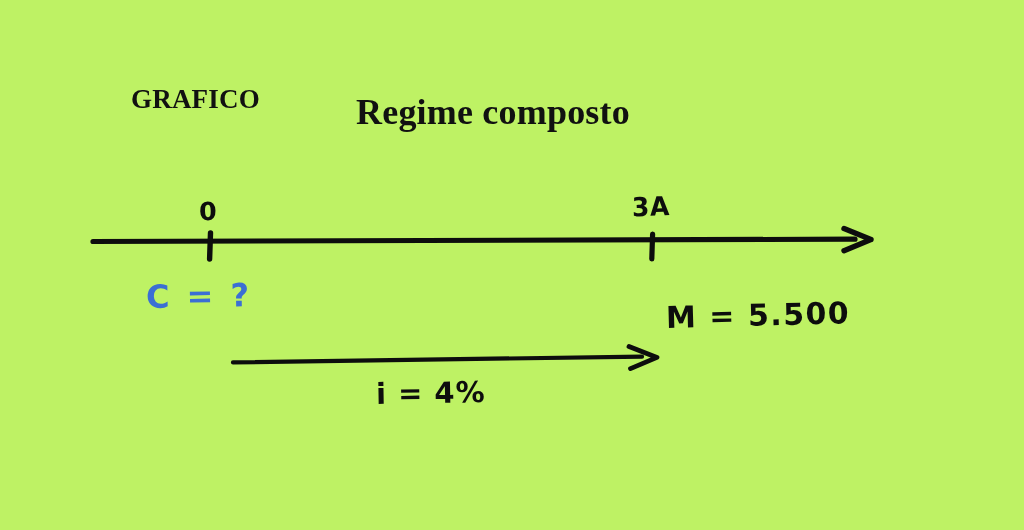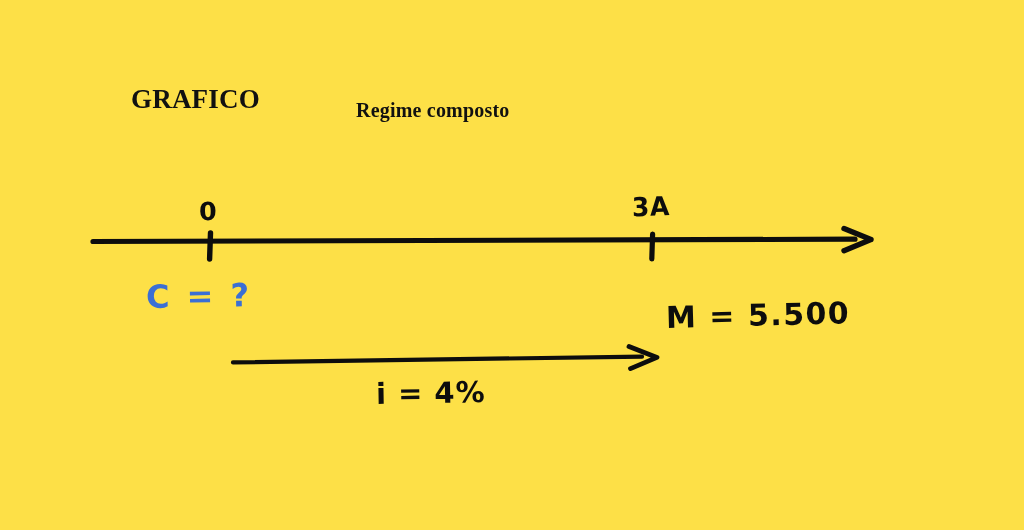--- a/index.html
+++ b/index.html
@@ -16,41 +16,41 @@
     font-family: "Liberation Serif", "DejaVu Serif", serif;
     -webkit-font-smoothing: antialiased;
   }
 
   #canvas {
     position: absolute;
     left: 0;
     top: 0;
     width: 1024px;
     height: 530px;
-    background: #fde047;
+    background: #bef264;
   }
 
   
   .heading {
     position: absolute;
     font-family: "Liberation Serif", "DejaVu Serif", serif;
     font-weight: bold;
     color: #111111;
     white-space: nowrap;
     letter-spacing: 0.2px;
   }
   #title-grafico {
     left: 131px;
     top: 84px;
     font-size: 27px;
   }
   #title-regime {
     left: 356px;
-    top: 99px;
-    font-size: 20px;
+    top: 91px;
+    font-size: 36px;
   }
 
   
   .hand {
     position: absolute;
     font-family: "DejaVu Sans", sans-serif;
     font-weight: bold;
     color: #0d0d0d;
     white-space: nowrap;
     letter-spacing: 2px;

